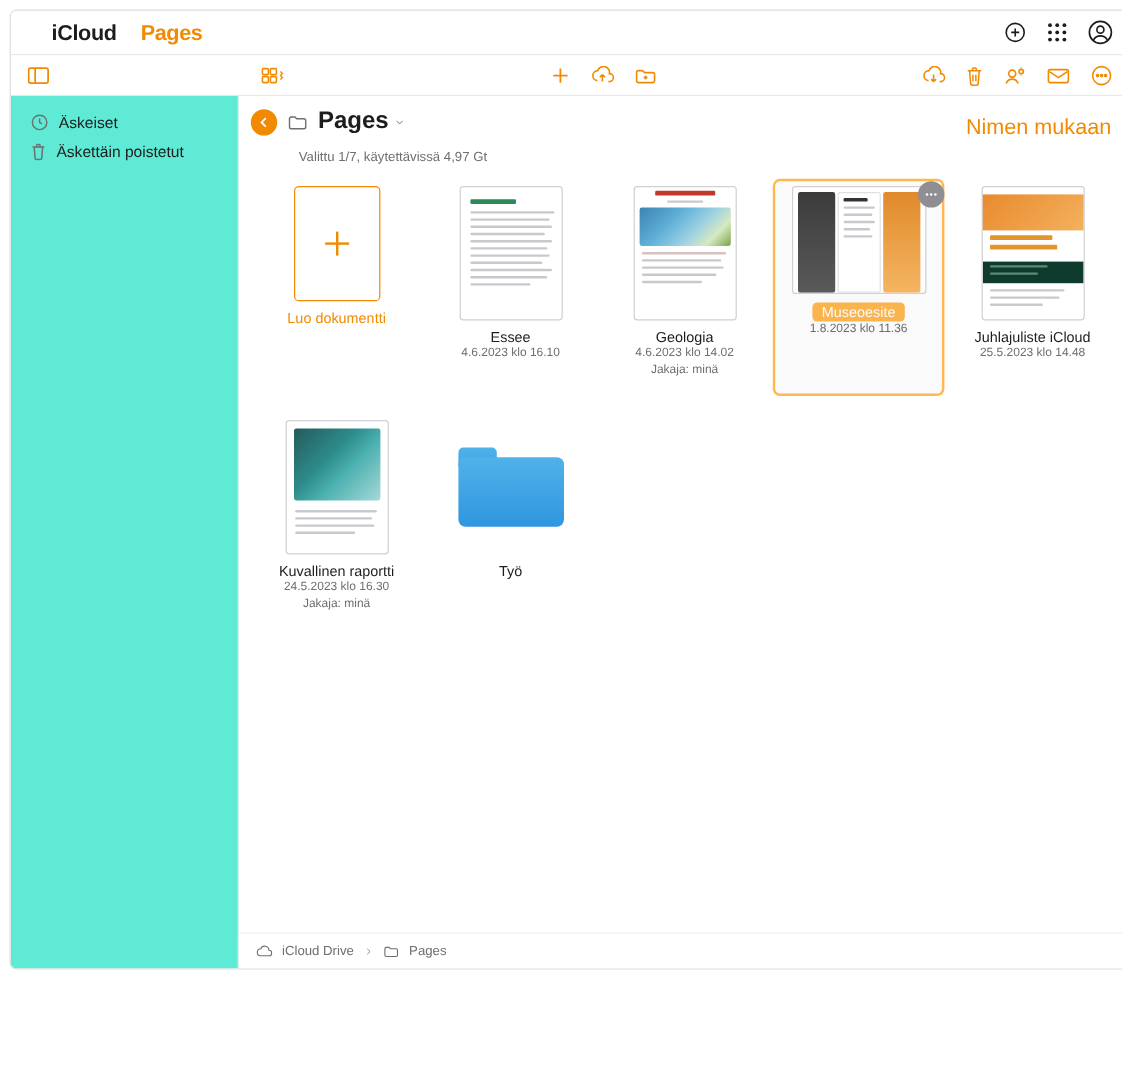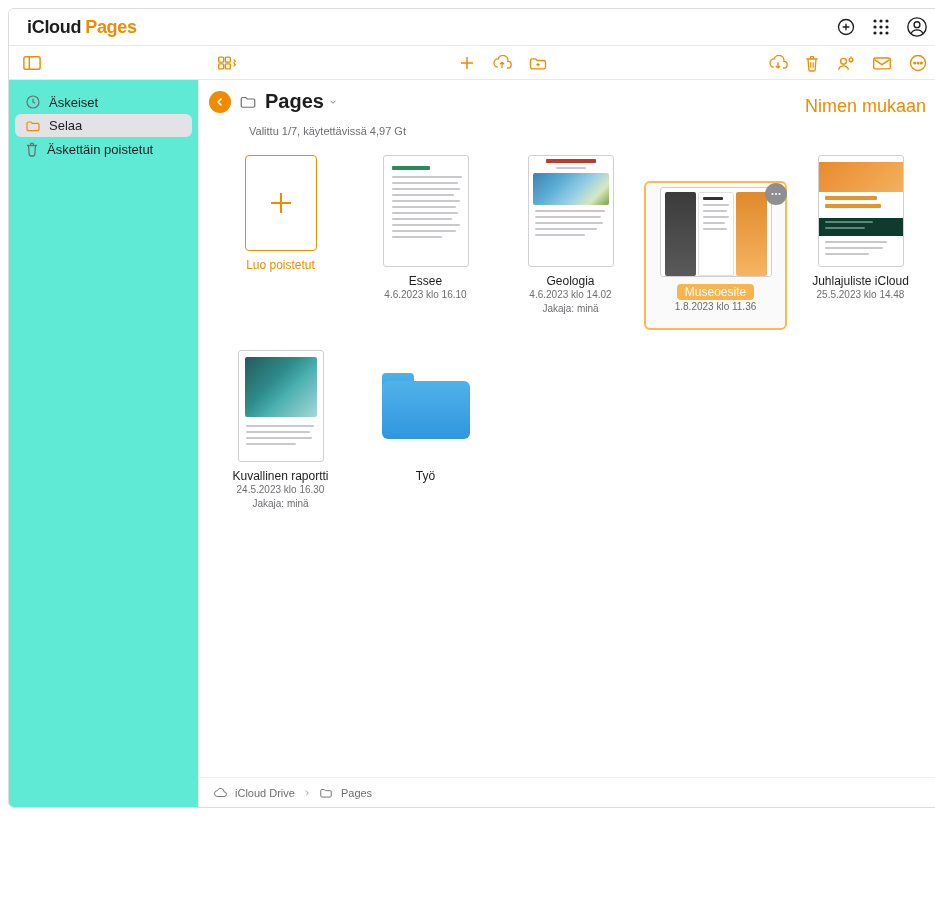--- a/index.html
+++ b/index.html
@@ -34,21 +34,21 @@
   }
   
   .topbar{
     height:36px;
     background:#fff;
     display:flex;
     align-items:center;
     justify-content:space-between;
     padding:0 14px;
   }
-  .brand{display:flex;align-items:flex-end;gap:4px;font-size:18px;font-weight:600;letter-spacing:-.3px;}
+  .brand{display:flex;align-items:flex-end;gap:20px;font-size:18px;font-weight:600;letter-spacing:-.3px;}
   .brand .apple{font-size:16px;}
   .brand .i{color:#1d1d1f;}
   .brand .pages{color:var(--orange-strong);}
   .topright{display:flex;align-items:center;gap:16px;}
   .ico-btn{display:flex;align-items:center;justify-content:center;}
   svg{display:block;}
   
   .toolbar{
     height:34px;
     border-top:1px solid #e8e8ea;
@@ -109,21 +109,20 @@
     width:86px;height:112px;border:1px solid #d0d0d4;border-radius:3px;
     background:#fff;position:relative;overflow:hidden;
   }
   .thumb.create{width:72px;height:96px;border:1.5px solid var(--orange-strong);border-radius:4px;display:flex;align-items:center;justify-content:center;}
   .thumb.folder{border:none;background:transparent;display:flex;align-items:center;justify-content:center;width:112px;height:112px;}
   .tile .name{font-size:12px;margin-top:7px;}
   .tile .meta{font-size:10px;color:var(--muted);line-height:1.4;}
   .tile.create .name{color:var(--orange-strong);}
   .tile.selected{
     position:relative;
-    margin-top:32px;
   }
   .sel-frame{
     position:absolute;top:-6px;left:-12px;right:-12px;bottom:-14px;
     border:2px solid var(--sel-orange);border-radius:6px;
     pointer-events:none;
     background:rgba(0,0,0,0.02);
   }
   .sel-label{
     display:inline-block;
     background:var(--sel-orange);
@@ -313,26 +312,20 @@
   <div class="body">
 
     <div class="sidebar">
       <div class="side-item">
         <svg width="16" height="16" viewBox="0 0 24 24" fill="none" stroke="currentColor" stroke-width="1.8">
             <circle cx="12" cy="12" r="9"></circle>
             <path d="M12 7v5l3 2"></path>
           </svg>
         <span class="lbl">Äskeiset</span>
       </div>
-      <div class="side-item selected">
-        <svg width="16" height="14" viewBox="0 0 24 20" fill="none" stroke="currentColor" stroke-width="1.8">
-            <path d="M3 6a2 2 0 0 1 2-2h4l2 2h8a2 2 0 0 1 2 2v7a2 2 0 0 1-2 2H5a2 2 0 0 1-2-2V6z"></path>
-          </svg>
-        <span class="lbl">Selaa</span>
-      </div>
       <div class="side-item">
         <svg width="14" height="16" viewBox="0 0 20 22" fill="none" stroke="currentColor" stroke-width="1.8">
             <path d="M3 6h14M8 6V4a1 1 0 0 1 1-1h2a1 1 0 0 1 1 1v2M5 6l1 13a2 2 0 0 0 2 2h4a2 2 0 0 0 2-2l1-13"></path>
           </svg>
         <span class="lbl">Äskettäin poistetut</span>
       </div>
     </div>
 
     <div class="main">
 
@@ -358,21 +351,21 @@
         </div>
         <div class="sort">Nimen mukaan</div>
       </div>
 
       <div class="grid">
 
         <div class="tile create">
           <div class="thumb create">
               <div class="plus"></div>
             </div>
-          <div class="name">Luo poistetut</div>
+          <div class="name">Luo dokumentti</div>
         </div>
 
         <div class="tile">
           <div class="thumb">
             <div class="doc-lines">
               <div class="bar title"></div>
               <div class="bar" style="width:70px;"></div>
               <div class="bar" style="width:66px;"></div>
               <div class="bar" style="width:68px;"></div>
               <div class="bar" style="width:62px;"></div>

